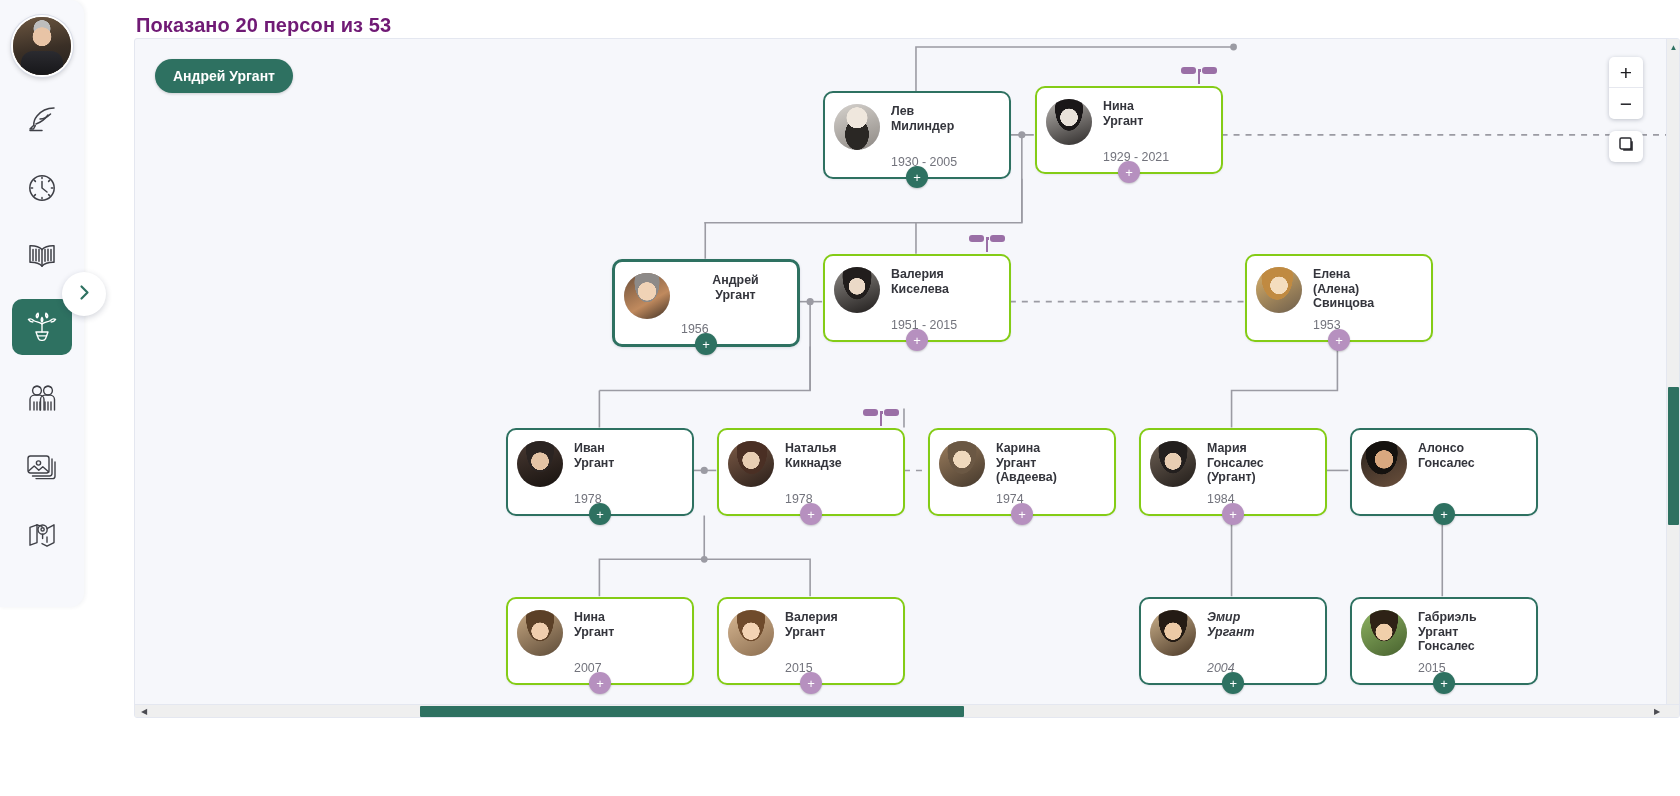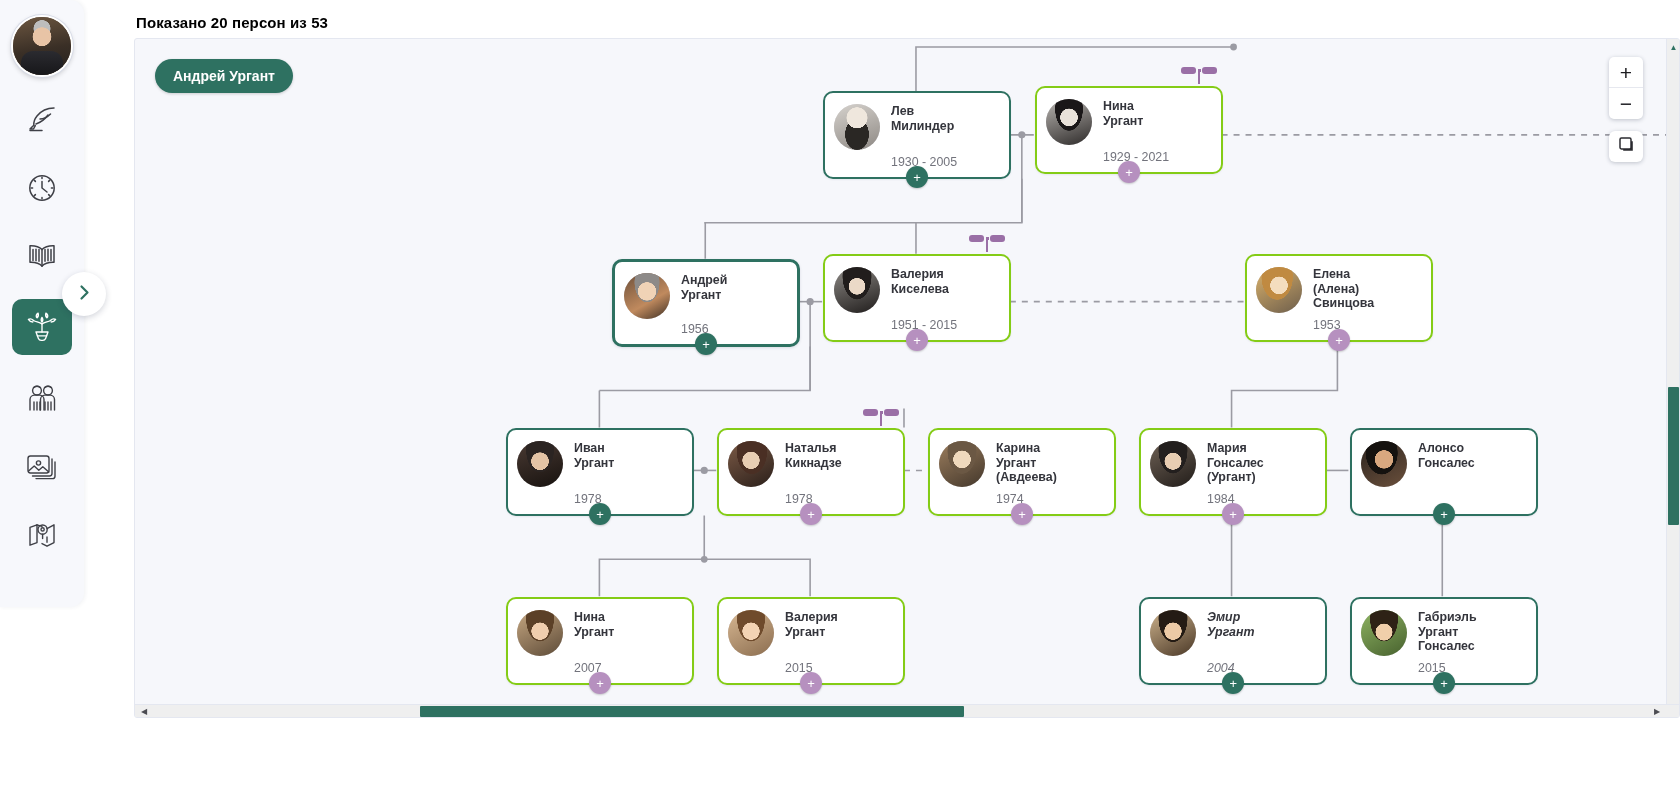--- a/index.html
+++ b/index.html
@@ -57,21 +57,21 @@
     background: #ffffff; box-shadow: 0 2px 6px rgba(30,40,70,.20);
     display: flex; align-items: center; justify-content: center;
     color: #2e7161; cursor: pointer; z-index: 5;
   }
 
   
   #main { position: absolute; left: 110px; top: 0; right: 0; height: 745px; background:#ffffff; }
 
   #count-label {
     position: absolute; left: 26px; top: 14px;
-    font-size: 15px; font-weight: bold; color: #000000;
+    font-size: 20px; font-weight: bold; color: #701a75;
     letter-spacing: .1px;
   }
 
   #canvas-wrap {
     position: absolute; left: 24px; top: 38px;
     width: 1546px; height: 680px;
     background: #f6f7fb;
     border: 1px solid #e4e7f0;
     border-radius: 3px;
     overflow: hidden;
@@ -141,21 +141,21 @@
     position: absolute;
     width: 188px; height: 88px;
     background: #ffffff;
     border: 2px solid #84cc16;
     border-radius: 10px;
     box-shadow: 0 1px 2px rgba(30,40,70,.07);
     cursor: pointer;
     z-index: 4;
   }
   .card.male { border-color: #2e7161; }
-  .card.selected { border-width: 3px; box-shadow: 0 1px 3px rgba(30,40,70,.13); }
+  .card.selected { border-width: 3px; box-shadow: 0 1px 3px rgba(30,40,70,.13); text-align: center; }
   .card .photo {
     position: absolute; left: 9px; top: 11px;
     width: 46px; height: 46px; border-radius: 50%;
     overflow: hidden; background: #dddde3;
   }
   .card .photo i { position:absolute; inset:0; display:block; }
   .card .nm {
     position: absolute; left: 66px; top: 11px; right: 7px;
     font-size: 12.4px; line-height: 14.6px; color: #34353c; font-weight: bold;
   }

